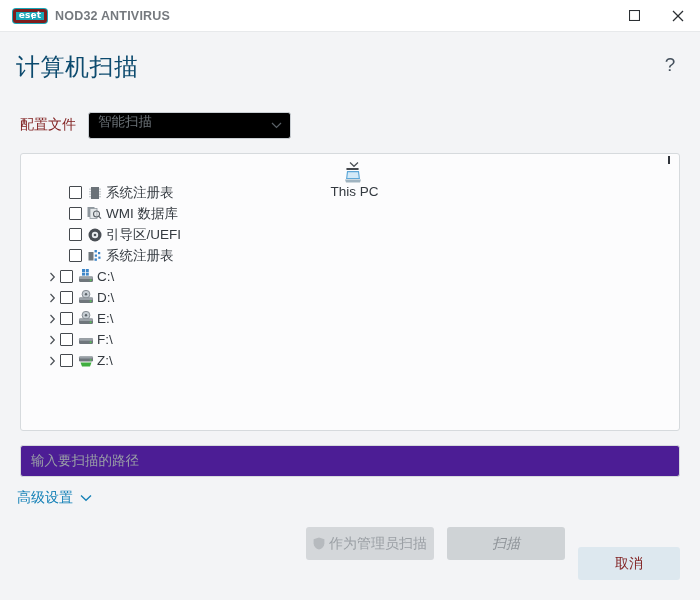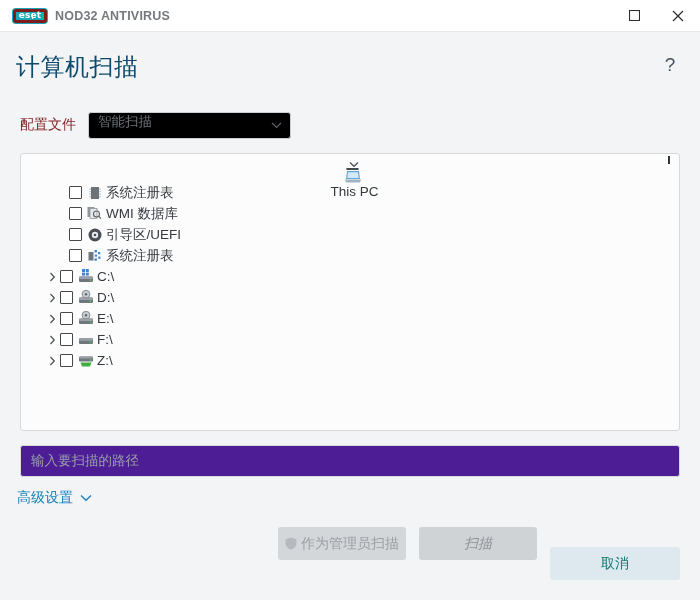--- a/index.html
+++ b/index.html
@@ -283,23 +283,23 @@
     background: #d4d7da;
     color: #9ba0a5;
   }
   .btn.scan {
     width: 118px;
     background: #cfd3d6;
     color: #8e9398;
     font-style: italic;
   }
   .btn.cancel {
-    width: 130px;
+    width: 102px;
     background: #dde8ef;
-    color: #0f766e;
+    color: #7f1d1d;
     margin-top: 40px;
   }
   .shield {
     display: flex;
     align-items: center;
     margin-right: 1px;
   }
 </style>
 </head>
 <body>

